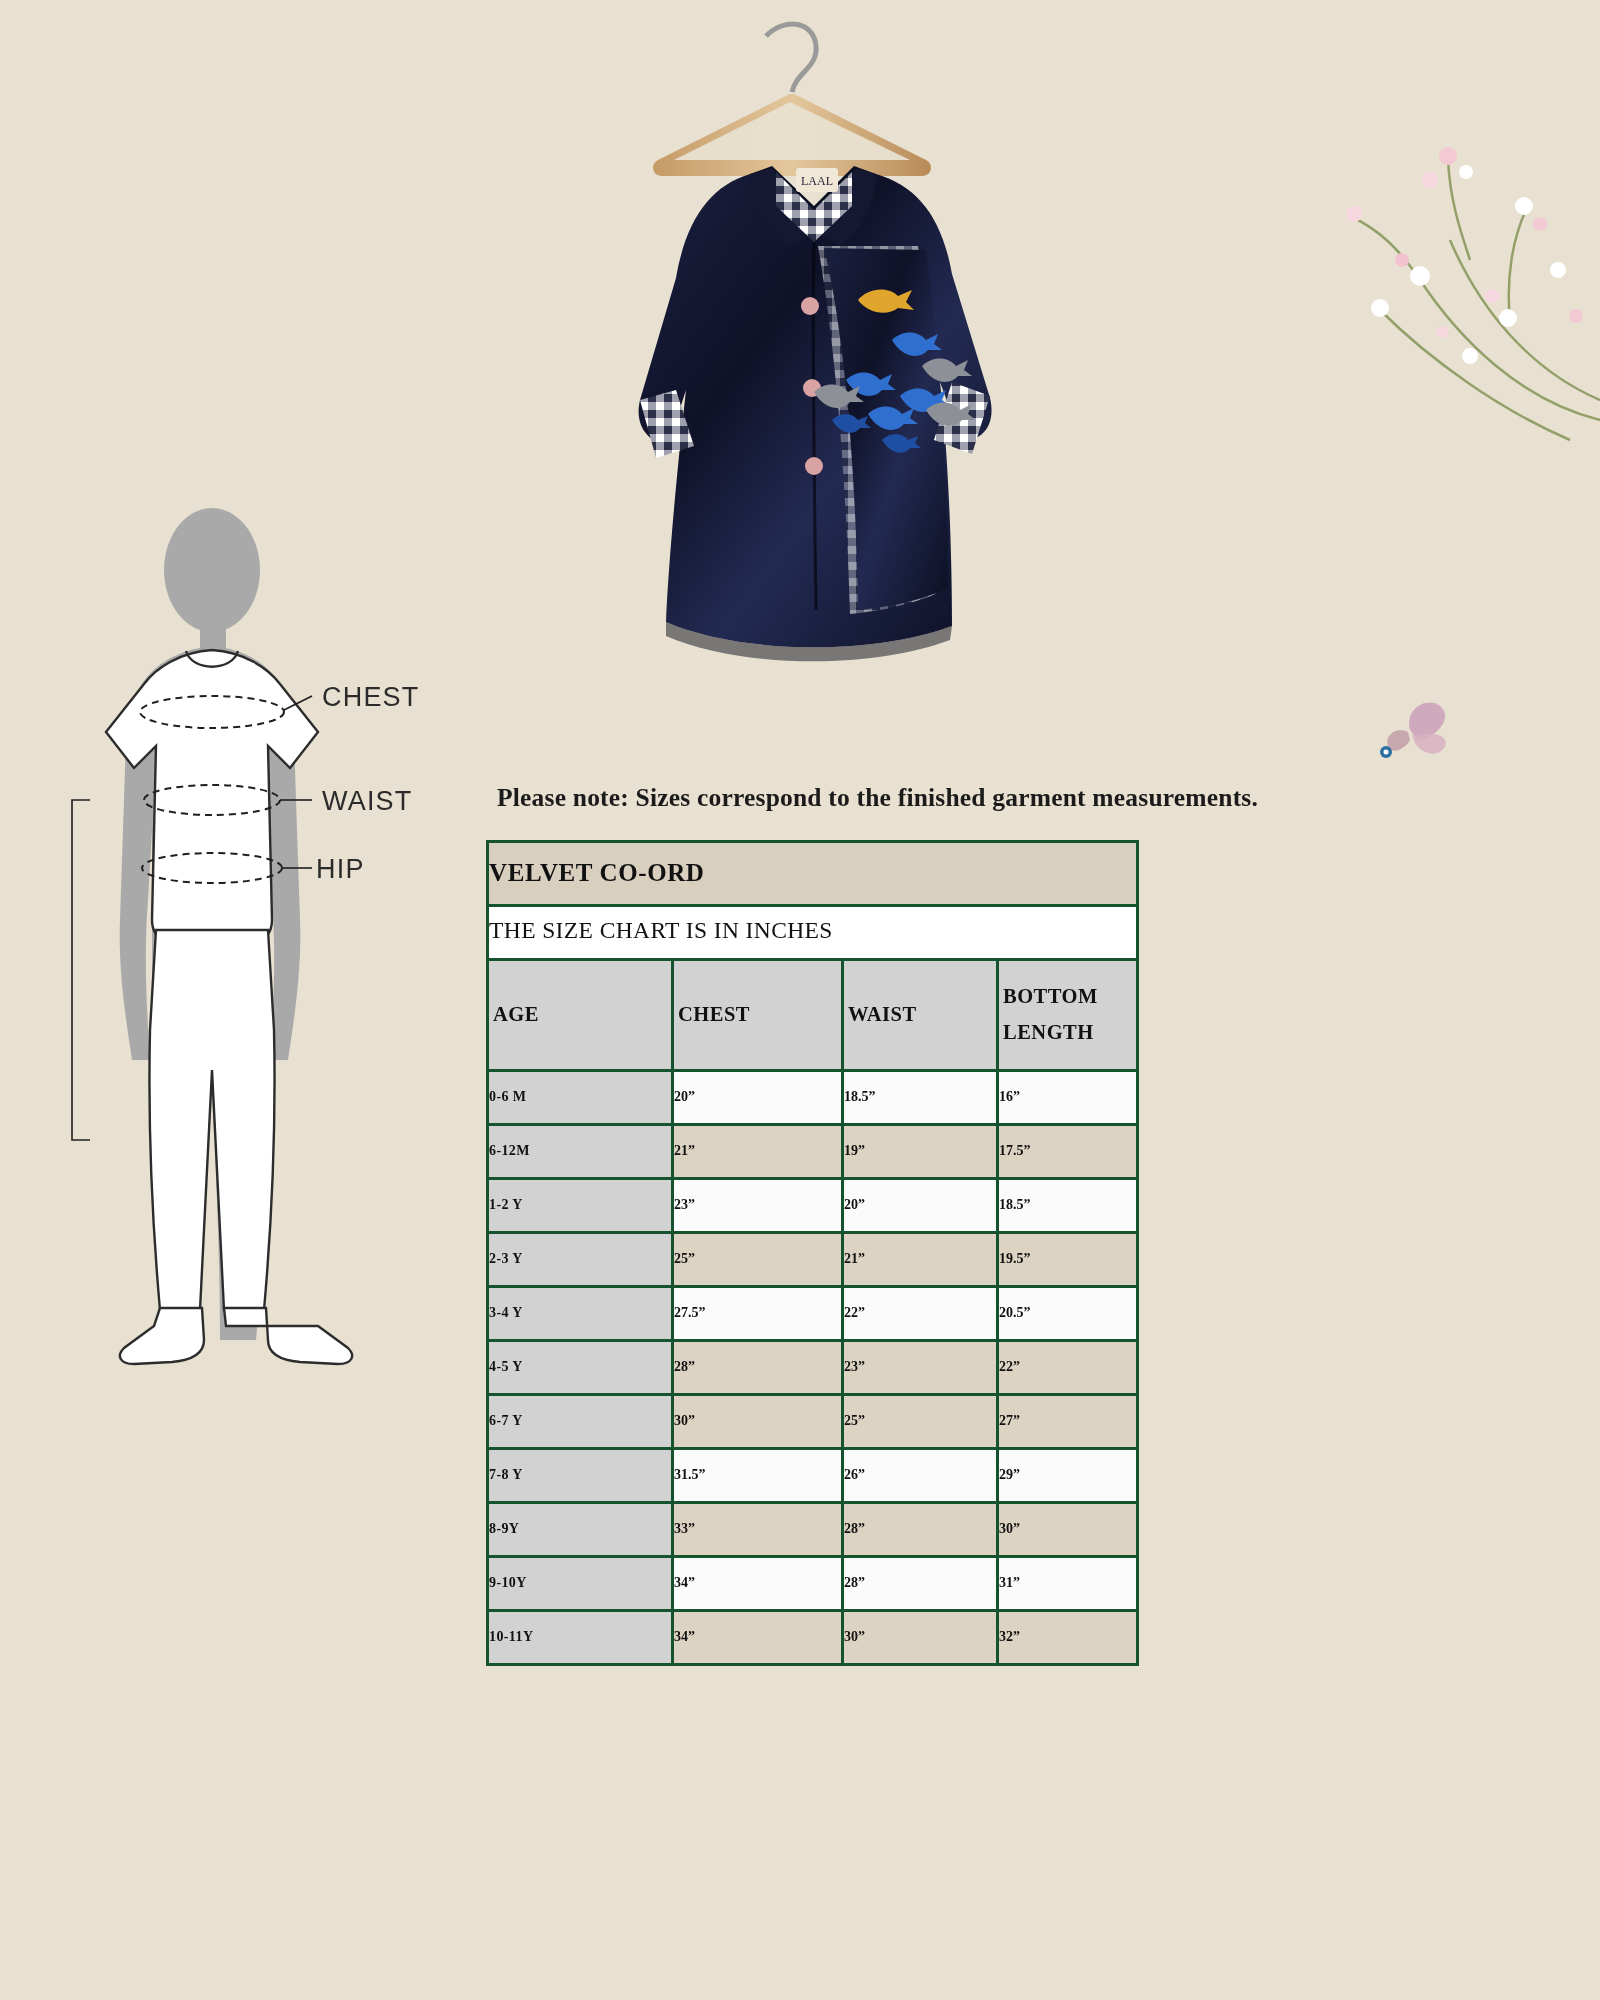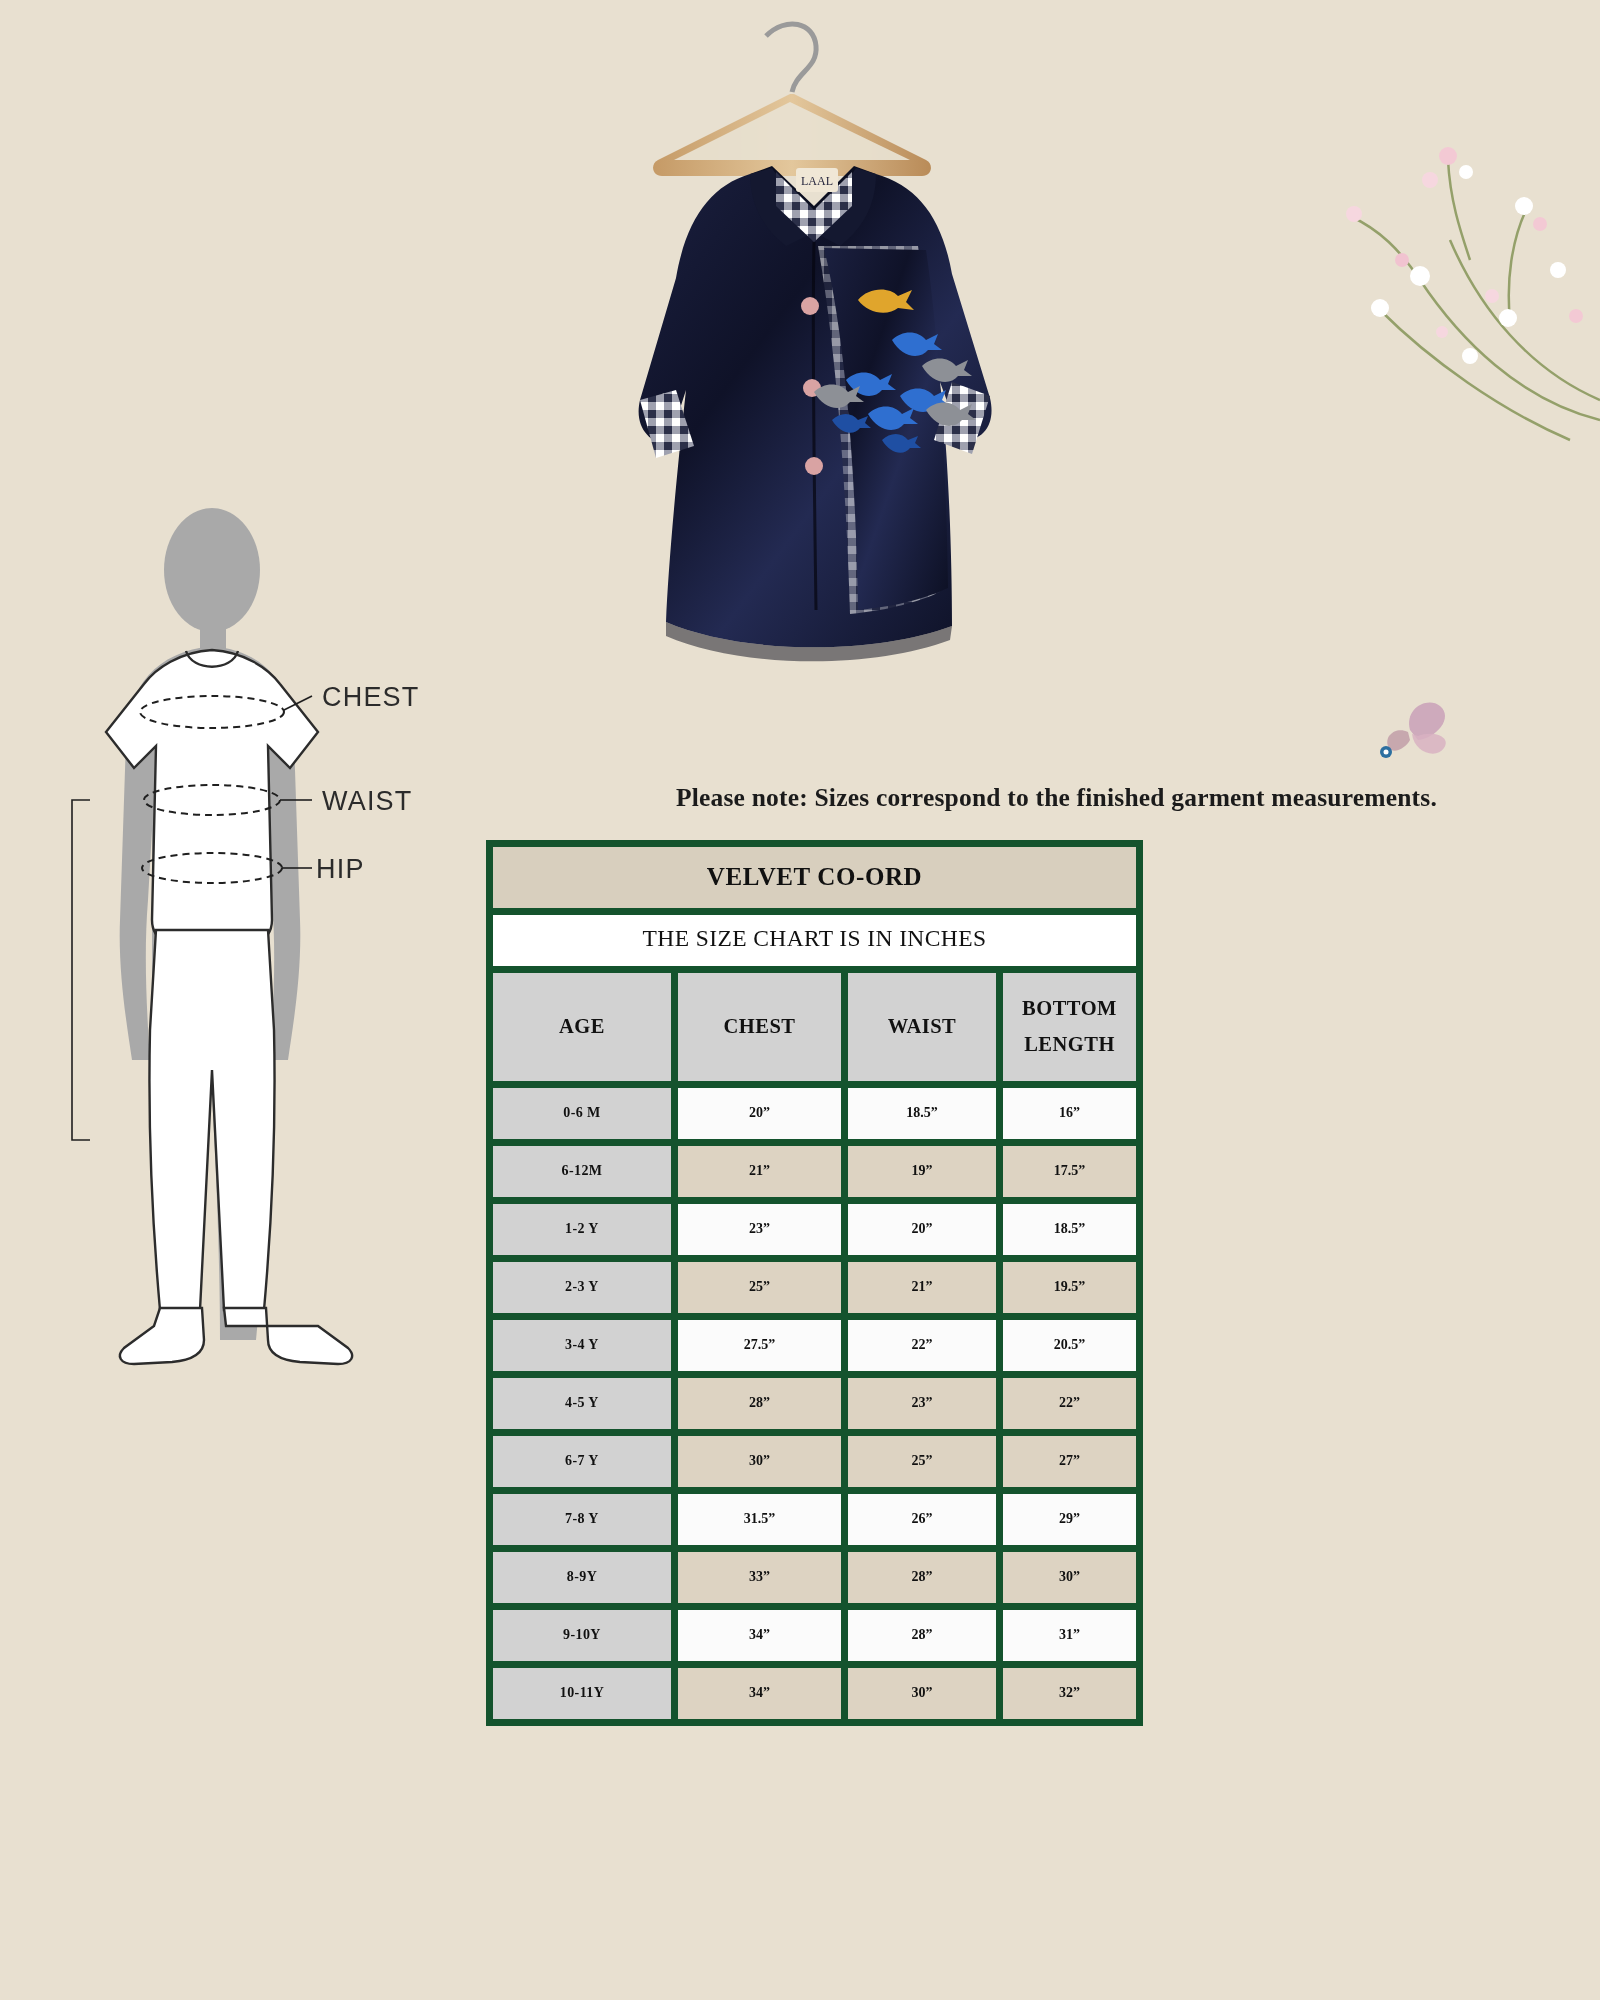--- a/index.html
+++ b/index.html
@@ -64,43 +64,42 @@
     width: 90px;
     height: 80px;
   }
 
   
   .note {
     position: absolute;
     left: 497px;
     top: 783px;
     width: 940px;
-    text-align: right;
+    text-align: left;
     font-family: "Liberation Serif", serif;
     font-weight: bold;
     font-size: 25.5px;
     color: #1b1b1b;
     letter-spacing: 0.2px;
   }
 
   
   .table-wrap {
     position: absolute;
     left: 486px;
     top: 840px;
     width: 650px;
   }
   table.size-chart {
     border-collapse: collapse;
     width: 650px;
     table-layout: fixed;
   }
   table.size-chart td {
-    border: 7px solid #14532d;
-    text-align: center;
+    border: 3px solid #14532d;
     font-family: "Liberation Serif", serif;
     color: #111;
   }
   .title-row td {
     background: #d8cfbe;
     font-weight: bold;
     font-size: 25px;
     letter-spacing: 0.6px;
     padding: 16px 0 17px;
   }

